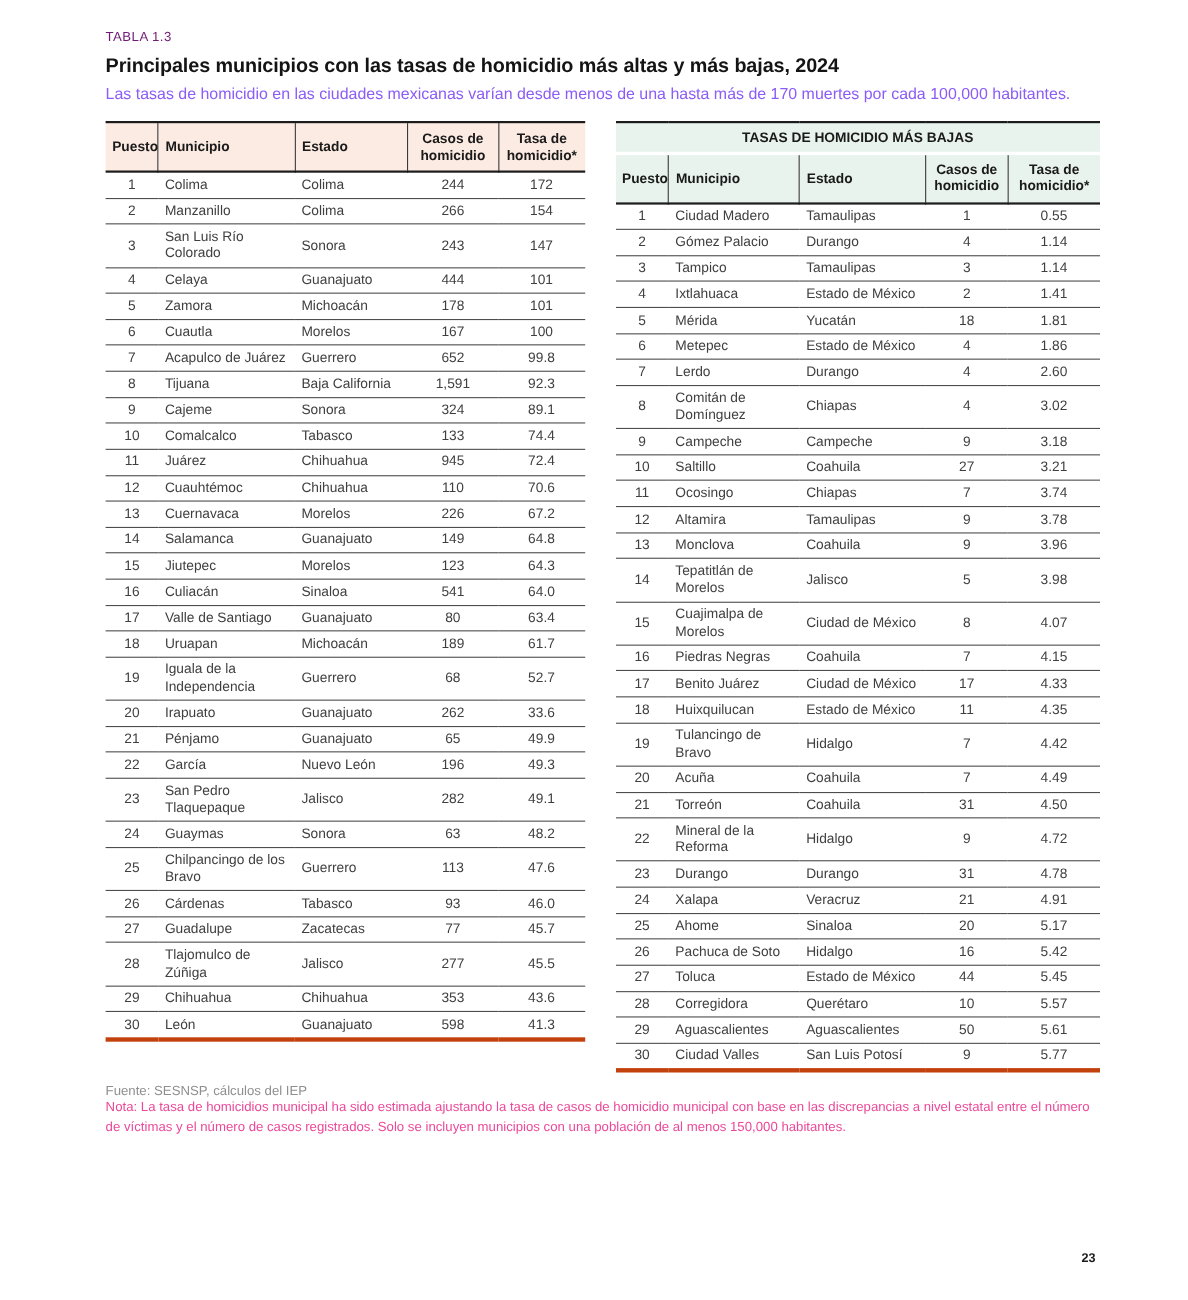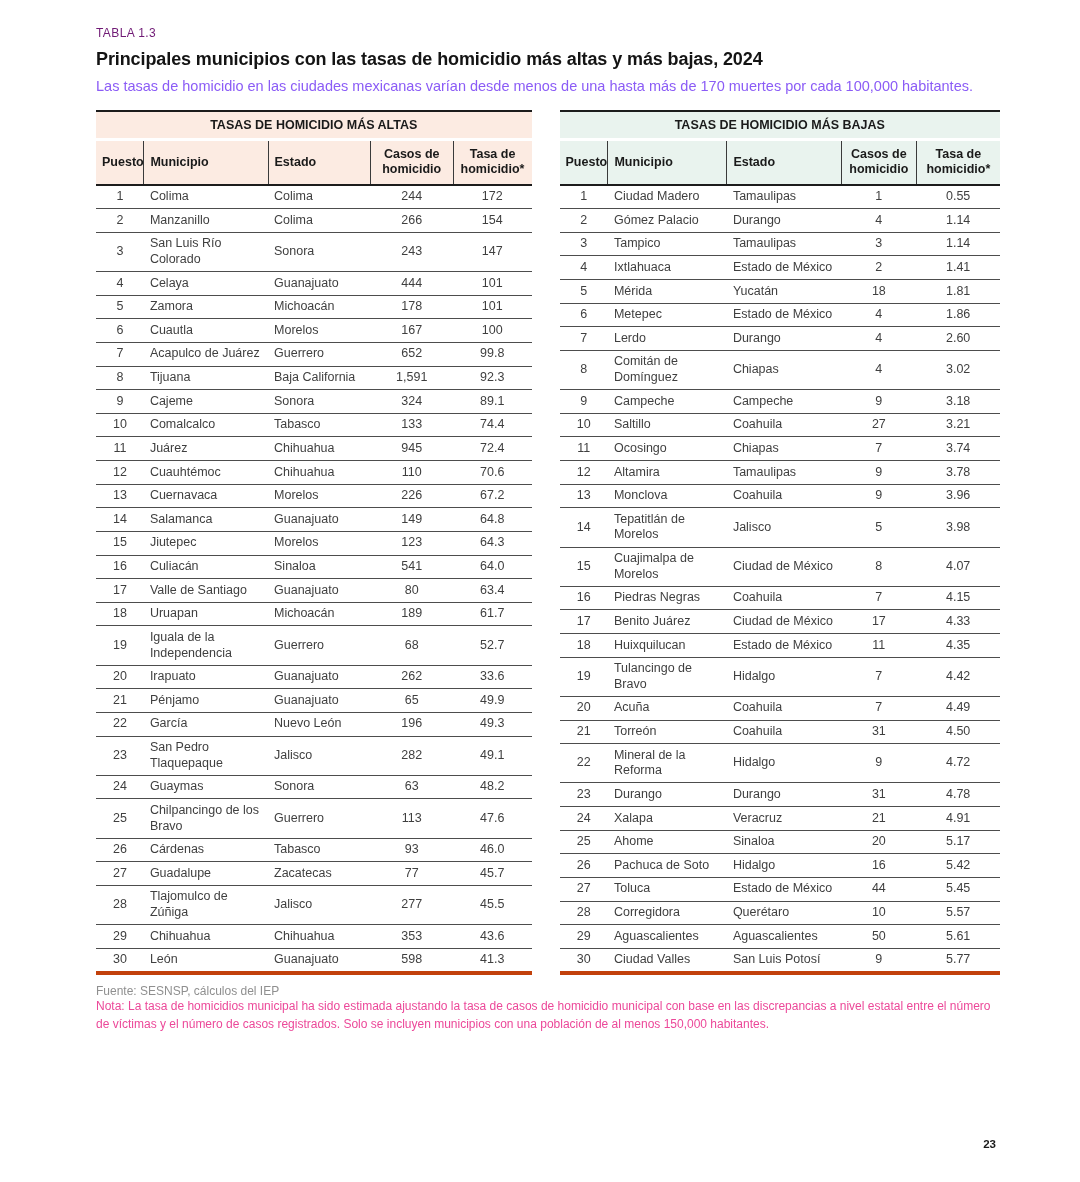--- a/index.html
+++ b/index.html
@@ -67,23 +67,20 @@
 
     <table class="t t-left">
       <colgroup>
         <col style="width:11%">
           <col style="width:28.5%">
           <col style="width:23.5%">
           <col style="width:19%">
           <col style="width:18%">
       </colgroup>
       <thead>
-        <tr>
-          <th colspan="5" class="t-title tinted" style="background: rgb(252, 235, 226);">TASAS DE HOMICIDIO MÁS ALTAS</th>
-        </tr>
         <tr class="col-row">
           <th class="c0h tinted" style="background: rgb(252, 235, 226);">Puesto</th>
           <th class="c1h tinted" style="background: rgb(252, 235, 226);">Municipio</th>
           <th class="c2h tinted" style="background: rgb(252, 235, 226);">Estado</th>
           <th class="c3h tinted" style="background: rgb(252, 235, 226);">Casos de homicidio</th>
           <th class="c4h tinted" style="background: rgb(252, 235, 226);">Tasa de homicidio*</th>
         </tr>
       </thead>
       <tbody>
           <tr>

